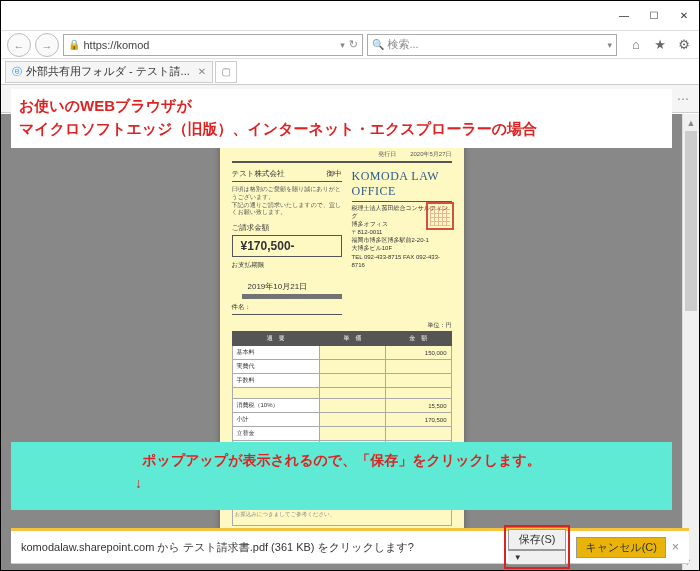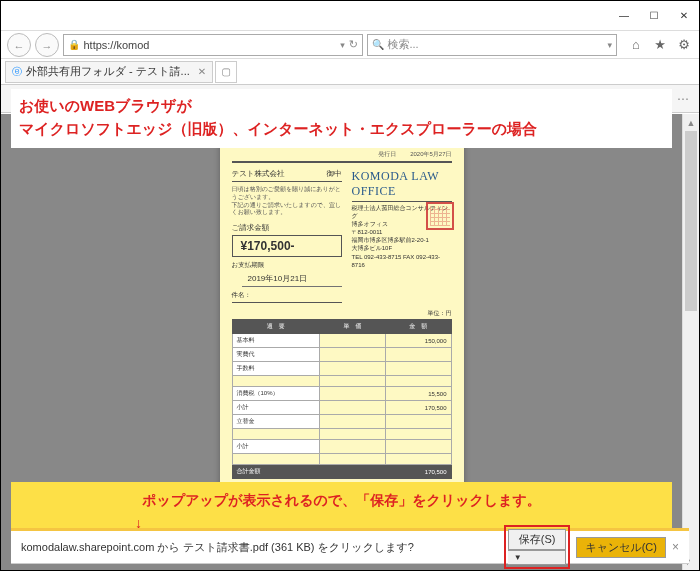--- a/index.html
+++ b/index.html
@@ -49,40 +49,40 @@
 .pdfpage { width: 244px; margin: 0 auto; background: #fef9c3; padding: 10px 12px 6px; font-size: 7px; color: #333; box-shadow: 0 2px 6px rgba(0,0,0,.3); }
 .pdfhd { display: flex; justify-content: flex-end; font-size: 6px; color: #555; padding-bottom: 2px; border-bottom: 2px solid #555; gap: 14px; }
 .pdftop { display: flex; gap: 10px; margin-top: 6px; }
 .pdfleft { flex: 1; }
 .pdfright { width: 120px; font-size: 6.5px; }
 .clientrow { display: flex; justify-content: space-between; border-bottom: 1px solid #555; font-size: 7.5px; padding-bottom: 2px; }
 .greet { font-size: 6px; color: #555; margin-top: 4px; line-height: 1.3; }
 .amtlbl { font-size: 7.5px; margin-top: 6px; }
 .amtbox { border: 1px solid #555; padding: 3px 8px; font-size: 12px; font-weight: bold; margin-top: 2px; display: inline-block; min-width: 110px; }
 .duelbl { font-size: 6.5px; margin-top: 4px; }
-.duebox { border-bottom: 1px solid #737373; padding: 2px 6px; font-size: 8px; display: inline-block; min-width: 100px; margin-top: 1px; margin-left: 10px; }
+.duebox { border-bottom: 5px solid #737373; padding: 2px 6px; font-size: 8px; display: inline-block; min-width: 100px; margin-top: 9px; margin-left: 10px; }
 .proplbl { font-size: 6.5px; margin-top: 4px; border-bottom: 1px solid #555; padding-bottom: 2px; }
 .logo { color: #2a5b8c; font-size: 12px; letter-spacing: .5px; font-family: Georgia, serif; border-bottom: 1px solid #555; padding-bottom: 2px; }
 .addr { font-size: 6px; color: #333; line-height: 1.35; margin-top: 2px; position: relative; }
 .stamp { position: absolute; right: -2px; top: -2px; width: 28px; height: 28px; border: 2px solid #c33; opacity: .85; }
 .stamp::before { content: ""; position: absolute; inset: 2px; background: repeating-linear-gradient(0deg,#c33 0 1px,transparent 1px 4px), repeating-linear-gradient(90deg,#c33 0 1px,transparent 1px 4px); opacity: .4; }
 .unit { text-align: right; font-size: 6px; margin-top: 6px; }
 .tbl { width: 100%; border-collapse: collapse; font-size: 6px; margin-top: 1px; }
 .tbl th { background: #555; color: #fff; font-weight: normal; padding: 2px 4px; border: 1px solid #555; }
 .tbl td { border: 1px solid #aaa; padding: 2px 4px; height: 11px; }
 .tbl td.r { text-align: right; }
 .tbl td.lbl { background: #fff; }
 .tbl tr.dark td { background: #555; color: #fff; border-color: #555; }
 .tbl tr.dark td.lbl { background: #555; }
 .note { font-size: 6px; margin-top: 6px; }
 .notebox { border: 1px solid #aaa; height: 18px; margin-top: 2px; padding: 2px; font-size: 5.5px; color: #888; overflow: hidden; }
 
 
 .ann-top { position: absolute; top: 88px; left: 10px; right: 27px; background: #fff; padding: 6px 8px 8px; color: #d22; font-size: 15px; line-height: 1.5; font-weight: bold; }
-.ann-bot { position: absolute; bottom: 36px; left: 10px; right: 27px; background: #fde047; padding: 10px 8px 4px; }
+.ann-bot { position: absolute; bottom: 60px; left: 10px; right: 27px; background: #5eead4; padding: 10px 8px 20px; }
 .ann-bot .txt { color: #d22; font-size: 14px; text-align: center; font-weight: bold; }
 .ann-bot .arrw { color: #d22; font-size: 14px; margin-left: 116px; margin-top: 6px; line-height: 1; }
 
 
 .dlbar { position: absolute; bottom: 6px; left: 10px; right: 10px; height: 36px; background: #fff; border-top: 3px solid #f5c542; border-bottom: 1px solid #ccc; display: flex; align-items: center; padding: 0 10px; font-size: 11px; color: #333; }
 .dlbar .msg b { font-weight: normal; }
 .dlbar .btns { margin-left: auto; display: flex; align-items: center; gap: 6px; }
 .dlbar .save { border: 2px solid #d22; padding: 2px; display: flex; flex-direction: column; }
 .dlbar .save .btn { border: 1px solid #999; padding: 2px 10px; font-size: 11px; background: #f0f0f0; }
 .dlbar .save .dd { border: 1px solid #999; border-left: none; padding: 2px 6px; font-size: 8px; background: #f0f0f0; display: flex; align-items: center; }

